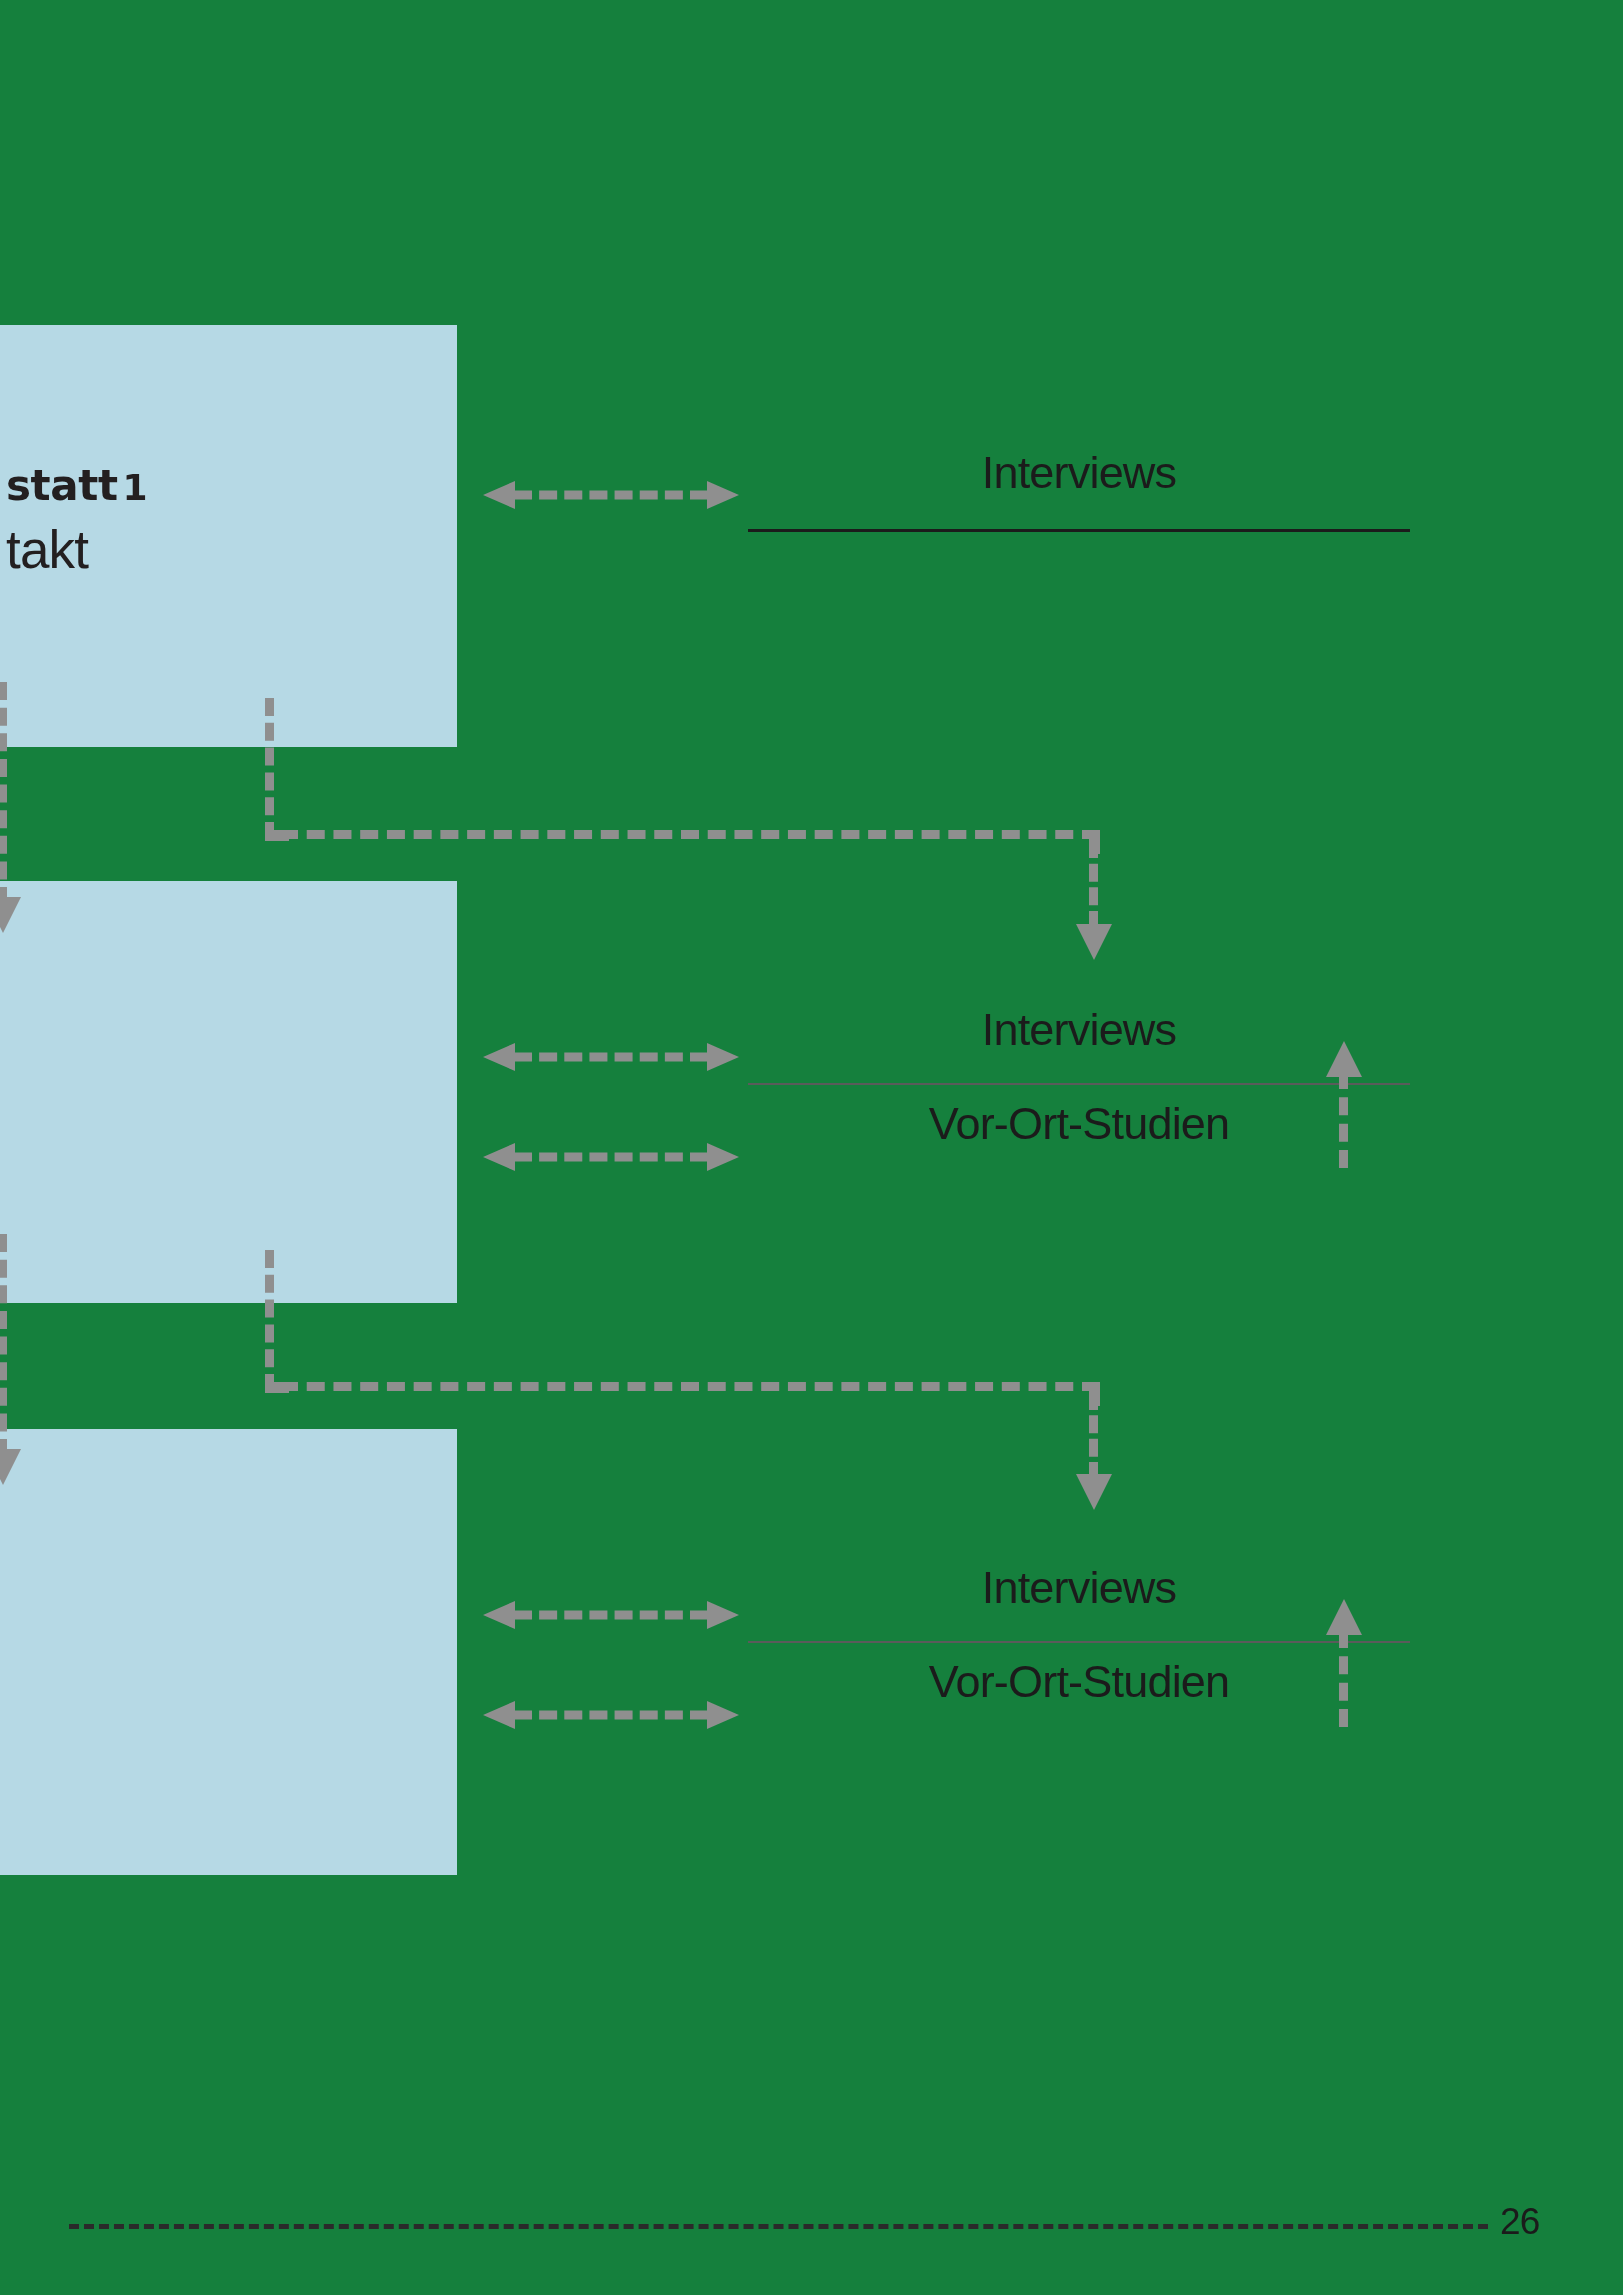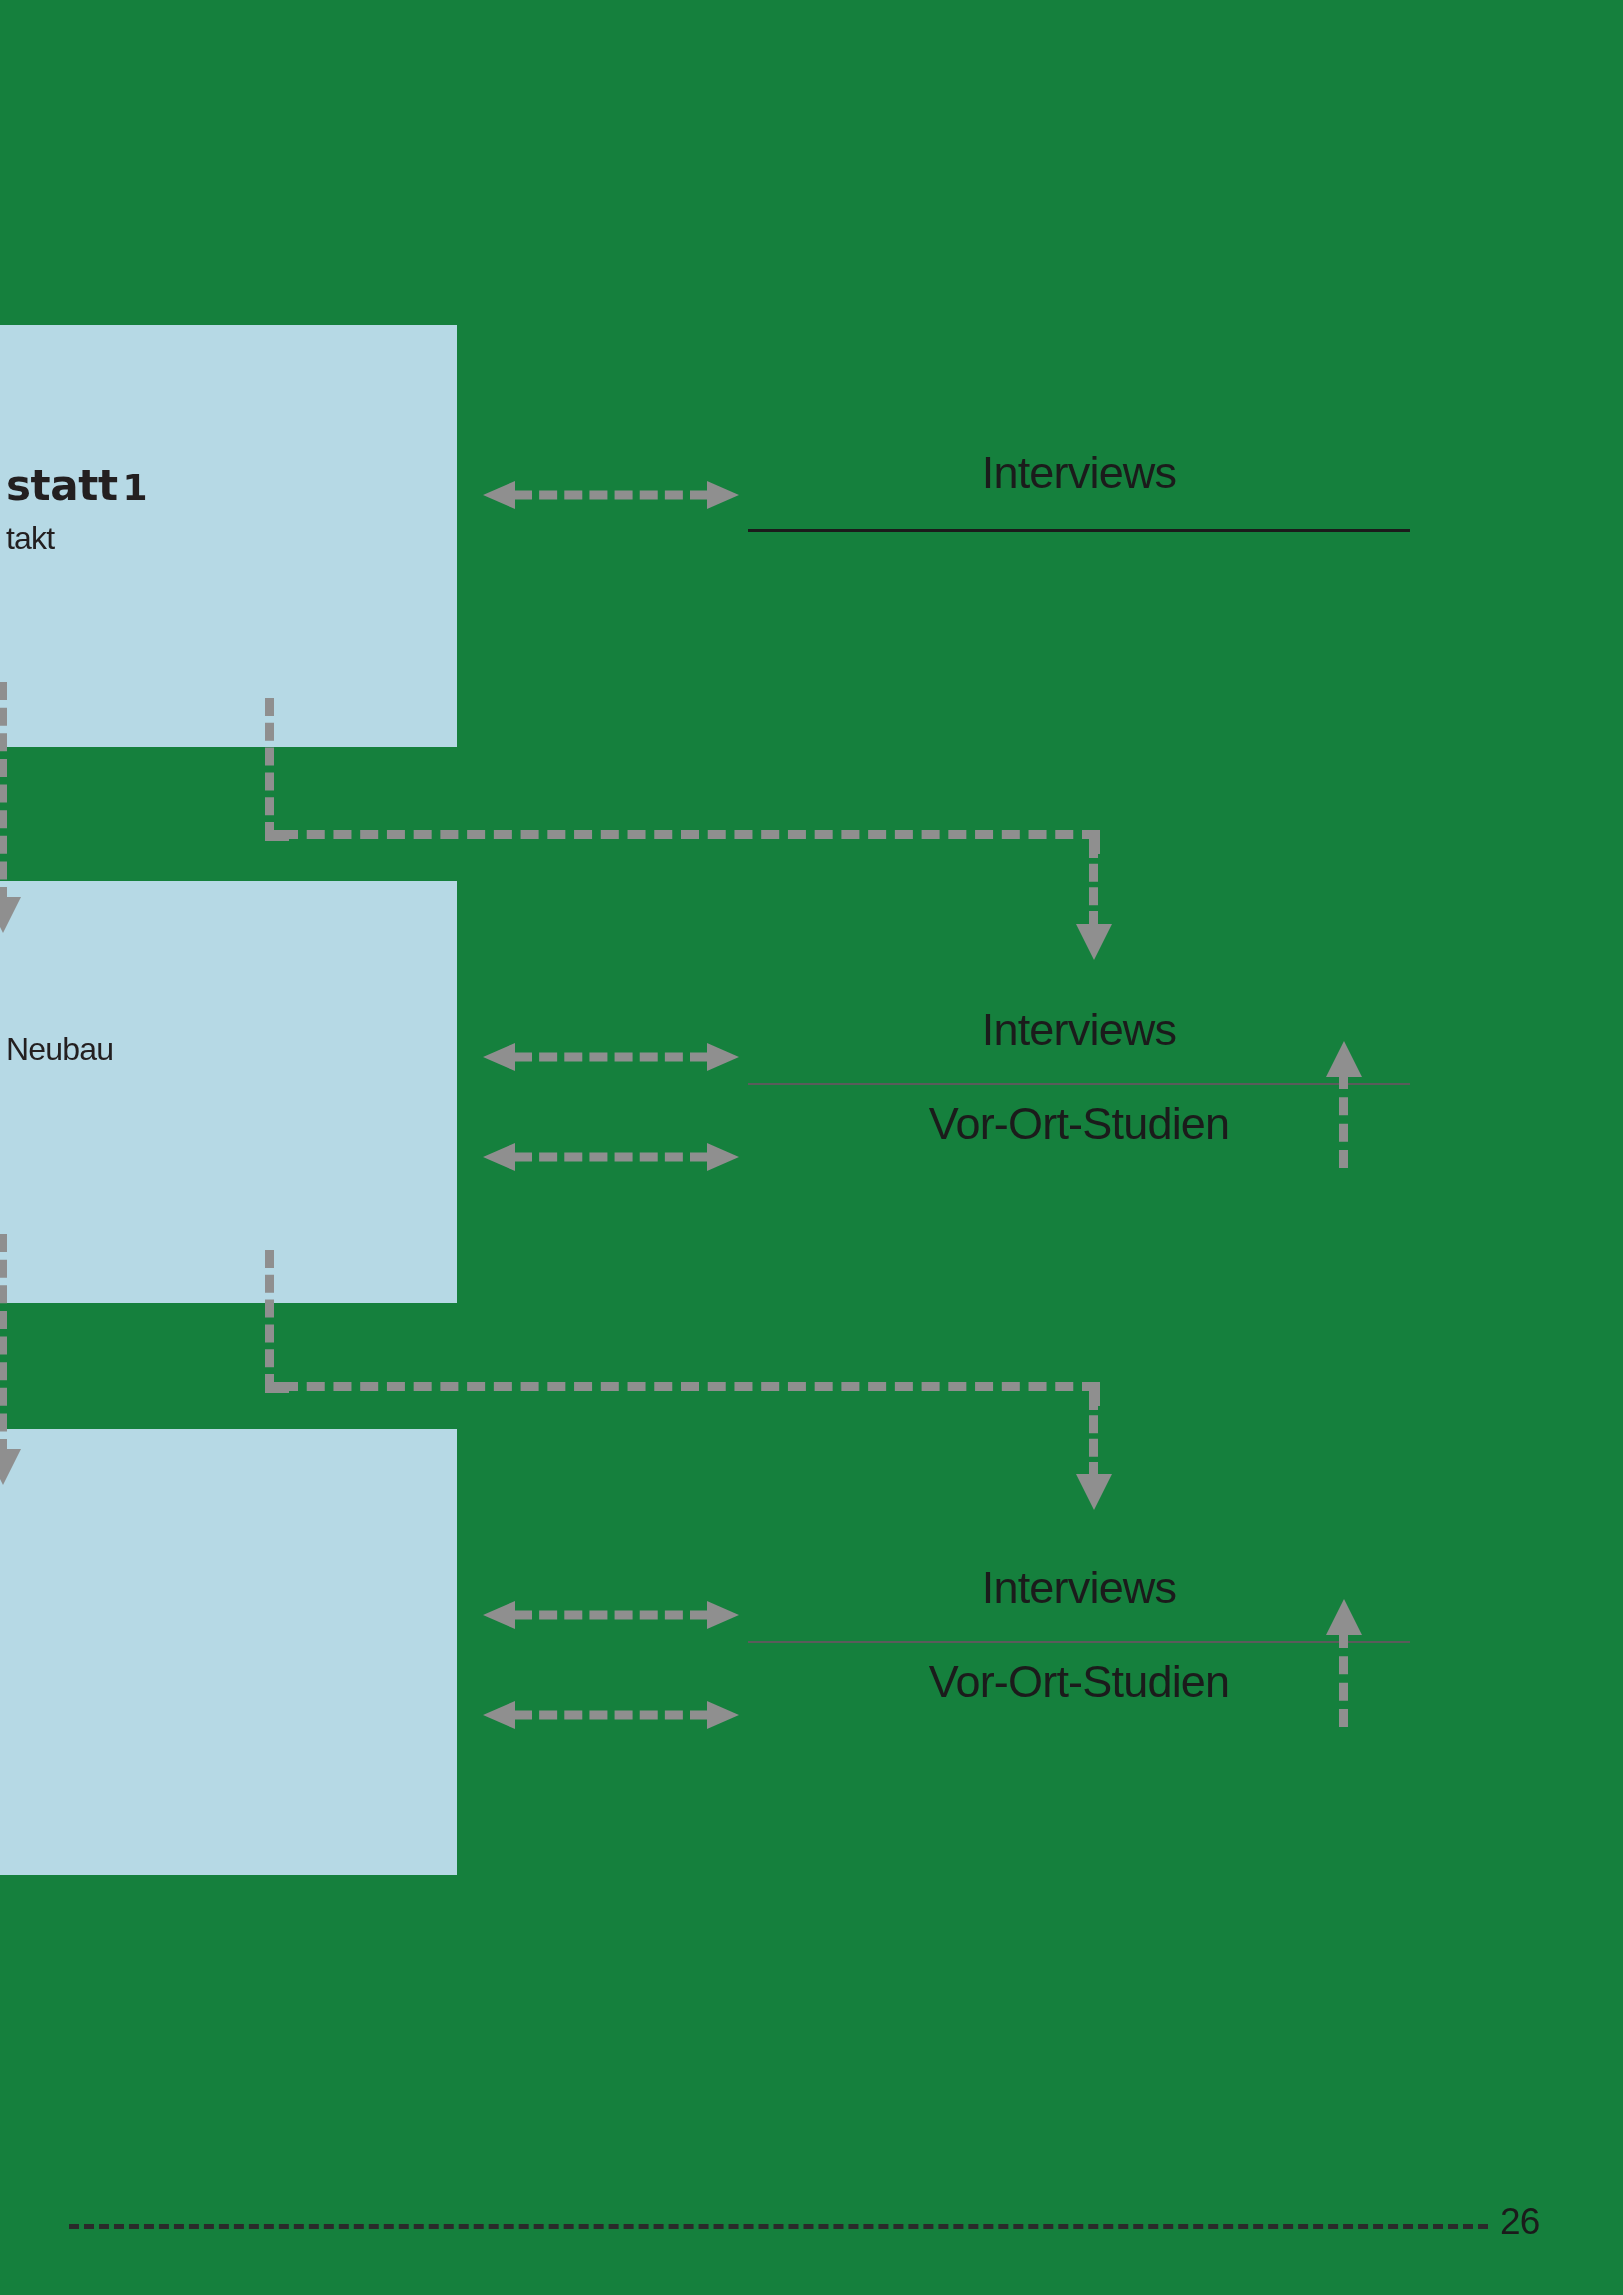--- a/index.html
+++ b/index.html
@@ -41,21 +41,21 @@
     white-space: nowrap;
   }
   .block-title .num {
     font-size: 36px;
     font-weight: bold;
     padding-left: 4.9px;
   }
   .block-sub {
     font-family: "Liberation Sans", sans-serif;
     font-weight: 400;
-    font-size: 32px;
+    font-size: 53px;
     line-height: 1.08;
     color: #231f20;
     letter-spacing: -0.8px;
     margin-top: 13px;
     white-space: nowrap;
   }
 
   
   .method-group {
     position: absolute;
@@ -168,21 +168,20 @@
     <div class="block-text" style="top:138px;">
       <div class="block-title">
         <span>statt</span><span class="num">1</span>
       </div>
       <div class="block-sub">takt</div>
     </div>
   </div>
 
   <div class="block" style="top:881px; height:422px;">
     <div class="block-text" style="top:138px;">
-      <div class="block-sub">Neubau</div>
     </div>
   </div>
 
   <div class="block" style="top:1429px; height:446px;">
     <div class="block-text" style="top:146px;">
     </div>
   </div>
 
   <div class="dbl-arrow" style="left:483px; top:481px; width:256px;">
     <span class="head left"></span>

